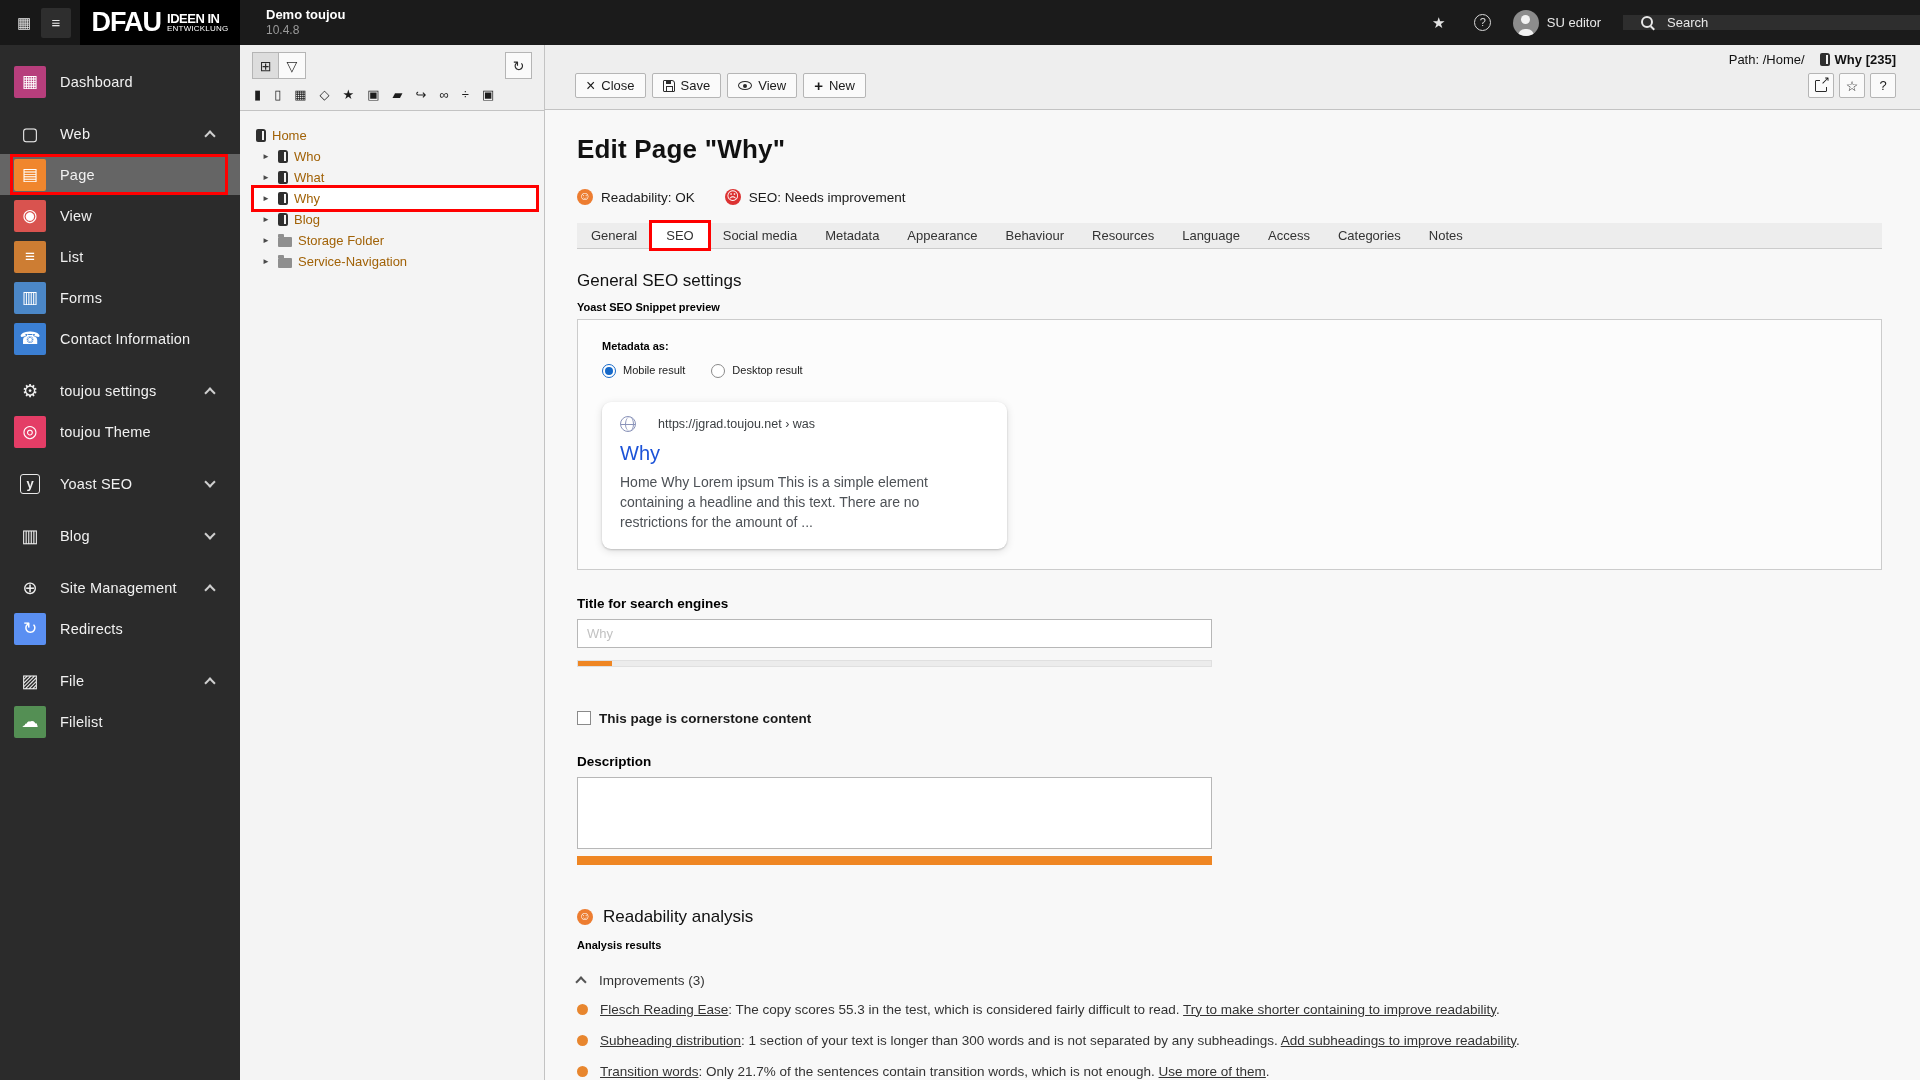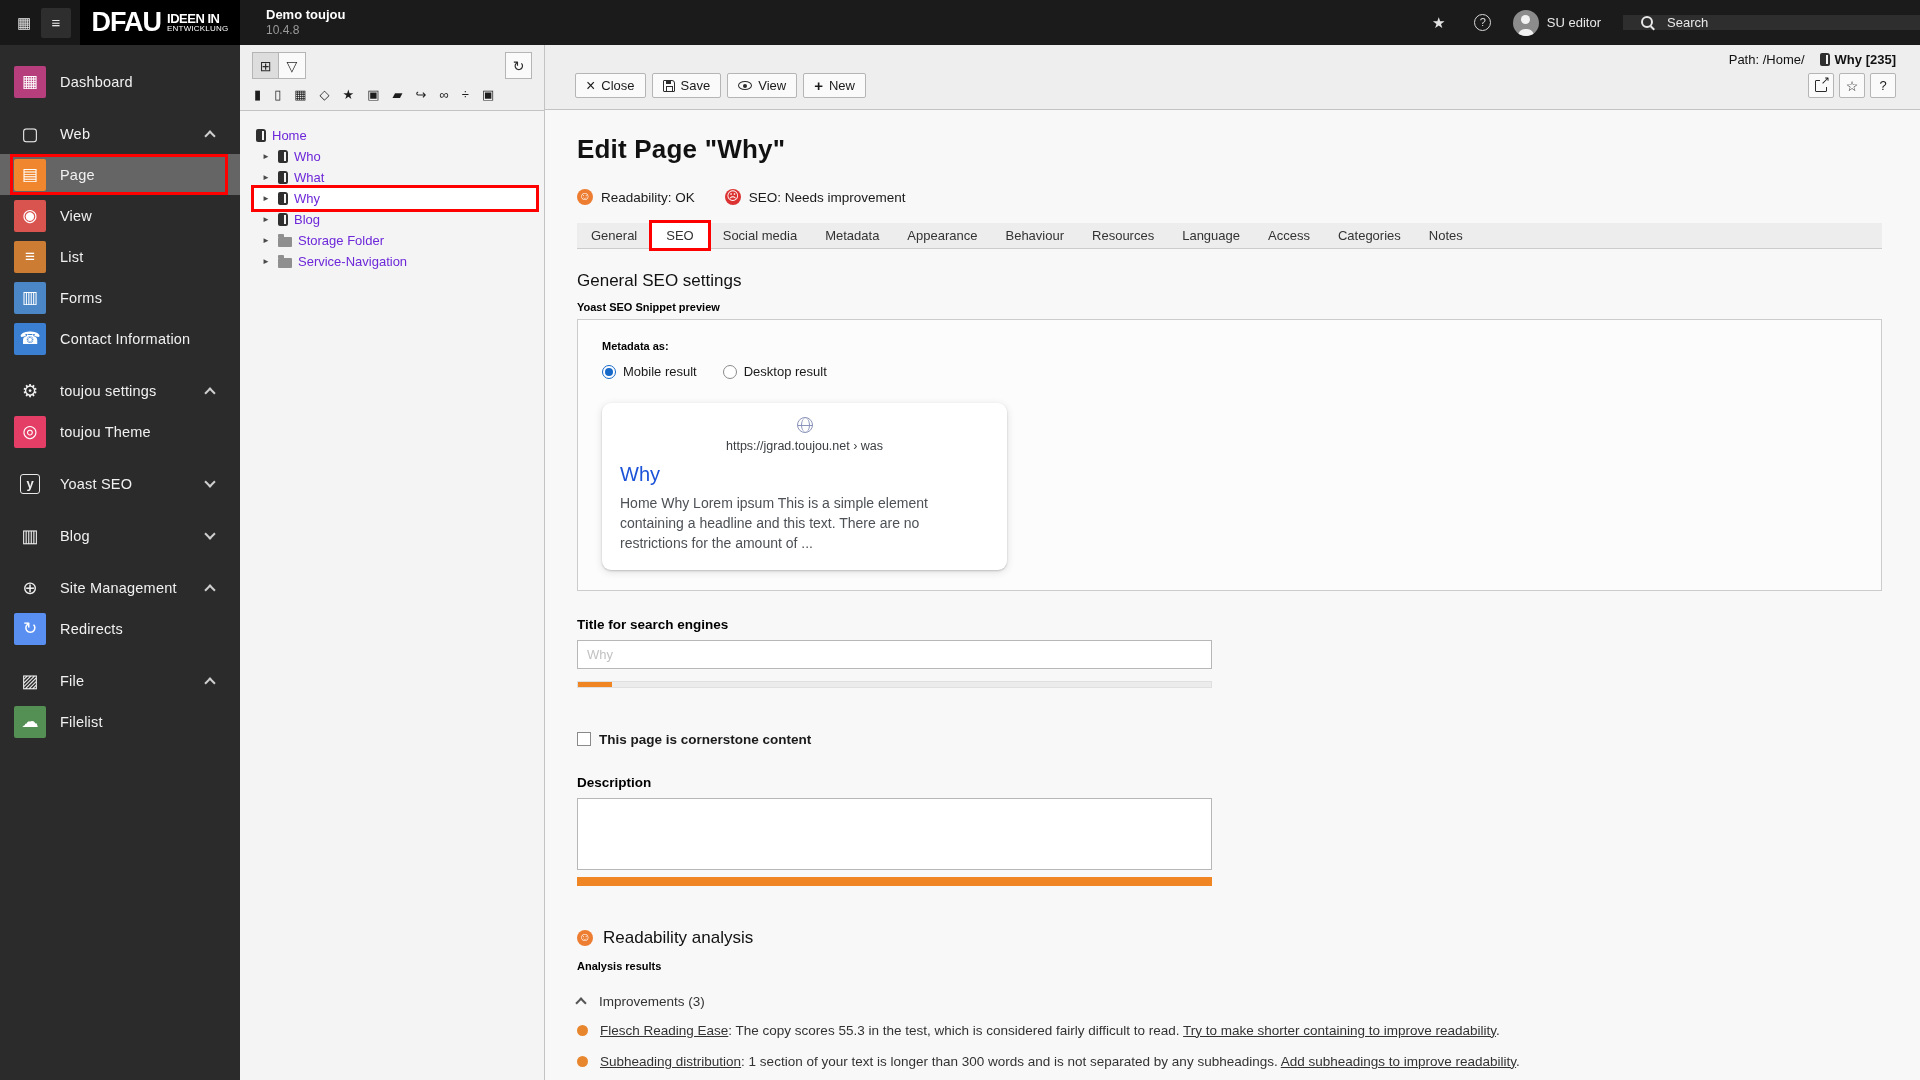--- a/index.html
+++ b/index.html
@@ -68,21 +68,21 @@
   .tt-row1 .right .mini-btn { border:1px solid #b5b5b5; }
   .tt-row2 { display:flex; gap:13px; margin:9px 2px 4px 2px; }
   .tt-ic { font-size:13px; color:#1d1d1d; cursor:grab; line-height:1; }
   .tree { padding:14px 8px 0 14px; font-size:13px; }
   .node { position:relative; height:21px; display:flex; align-items:center; gap:6px; cursor:pointer; padding-left:22px; }
   .node.root { padding-left:2px; }
   .node.highlighted { background:#fff; }
   .node .arrow { display:none; width:10px; color:#4a4a4a; font-size:8px; line-height:1; margin-left:-14px; }
   .node.has-arrow .arrow { display:inline-block; }
   .node .arrow::before { content:"►"; }
-  .node-label { color:#6d28d9; }
+  .node-label { color:#a16207; }
   .tree-page-icon { display:inline-block; width:10px; height:13px; background:#2f2f2f; border-radius:2px 3px 2px 2px; position:relative; }
   .tree-page-icon::after { content:""; position:absolute; right:2px; top:2px; bottom:2px; width:2px; background:#f4f4f4; }
   .tree-folder-icon { display:inline-block; width:14px; height:10px; background:#8f8f8f; border-radius:1px; position:relative; margin-top:3px; }
   .tree-folder-icon::before { content:""; position:absolute; top:-3px; left:0; width:6px; height:3px; background:#8f8f8f; border-radius:1px 1px 0 0; }
 
   
   .content { flex:1; display:flex; flex-direction:column; min-width:0; }
   .docheader { background:#eee; border-bottom:1px solid #c3c3c3; padding:5px 24px 8px 30px; flex:0 0 65px; }
   .path-row { display:flex; justify-content:flex-end; align-items:center; gap:15px; font-size:13px; height:19px; color:#111; }
   .path-page { font-weight:bold; display:flex; align-items:center; gap:5px; }
@@ -112,26 +112,26 @@
   .state-bad .ico { background:var(--status_bad); }
 
   .tabs { display:flex; margin-top:18px; background:#ededed; border-bottom:1px solid #ccc; height:26px; }
   .tab { position:relative; padding:0 14px; font-size:13px; color:#333; line-height:25px; cursor:pointer; white-space:nowrap; }
   .tab.active { background:#fff; border-left:1px solid #ccc; border-right:1px solid #ccc; }
 
   .sec-heading { font-size:17px; margin-top:22px; color:#111; }
   .bold-label { font-size:11px; font-weight:bold; margin-top:10px; color:#000; }
   .snippet-box { border:1px solid #ccc; background:#fcfcfc; margin-top:6px; padding:20px 24px 20px 24px; }
   .radio-row { display:flex; gap:26px; margin-top:12px; align-items:center; }
-  .radio-opt { display:flex; gap:7px; align-items:center; font-size:13px; cursor:pointer; }
+  .radio-opt { display:flex; gap:7px; align-items:flex-start; font-size:11px; cursor:pointer; }
   .radio { width:14px; height:14px; border-radius:50%; border:1px solid #8a8a8a; background:#fff; position:relative; flex:0 0 14px; }
   .radio.sel { border:1px solid #1669c9; }
   .radio.sel::before { content:""; position:absolute; inset:2px; background:#1669c9; border-radius:50%; }
   .serp-card { width:405px; margin-top:24px; background:#fff; border-radius:9px; box-shadow:0 1px 2px rgba(0,0,0,.18), 0 2px 8px rgba(0,0,0,.12); padding:14px 18px 16px 18px; }
-  .serp-url { display:flex; align-items:center; gap:6px; font-size:12.5px; color:#3c4043;flex-direction:column; }
+  .serp-url { display:flex; align-items:center; gap:22px; font-size:12.5px; color:#3c4043; }
   .globe { width:16px; height:16px; border:1.3px solid #8a93b9; border-radius:50%; position:relative; flex:0 0 16px; }
   .globe::before { content:""; position:absolute; left:50%; top:0; bottom:0; width:7px; margin-left:-3.5px; border:1.3px solid #8a93b9; border-top:none; border-bottom:none; border-radius:50%; }
   .globe::after { content:""; position:absolute; left:0; right:0; top:50%; height:0; border-top:1.3px solid #8a93b9; }
   .serp-title { font-size:20px; color:var(--link_blue); margin-top:10px; cursor:pointer; }
   .serp-desc { font-size:14px; color:#4d5156; line-height:1.42; margin-top:8px; }
 
   .field-label { font-size:13.5px; font-weight:bold; margin-top:26px; color:#000; }
   .text-input { width:635px; height:29px; border:1px solid #b7b7b7; background:#fff; padding:0 9px; font-size:13px; margin-top:8px; display:block; font-family:"Liberation Sans", sans-serif; color:#333; }
   .text-input::placeholder { color:#c2c2c2; }
   .progress { width:635px; height:7px; background:#ececec; border:1px solid #e0e0e0; margin-top:12px; }

